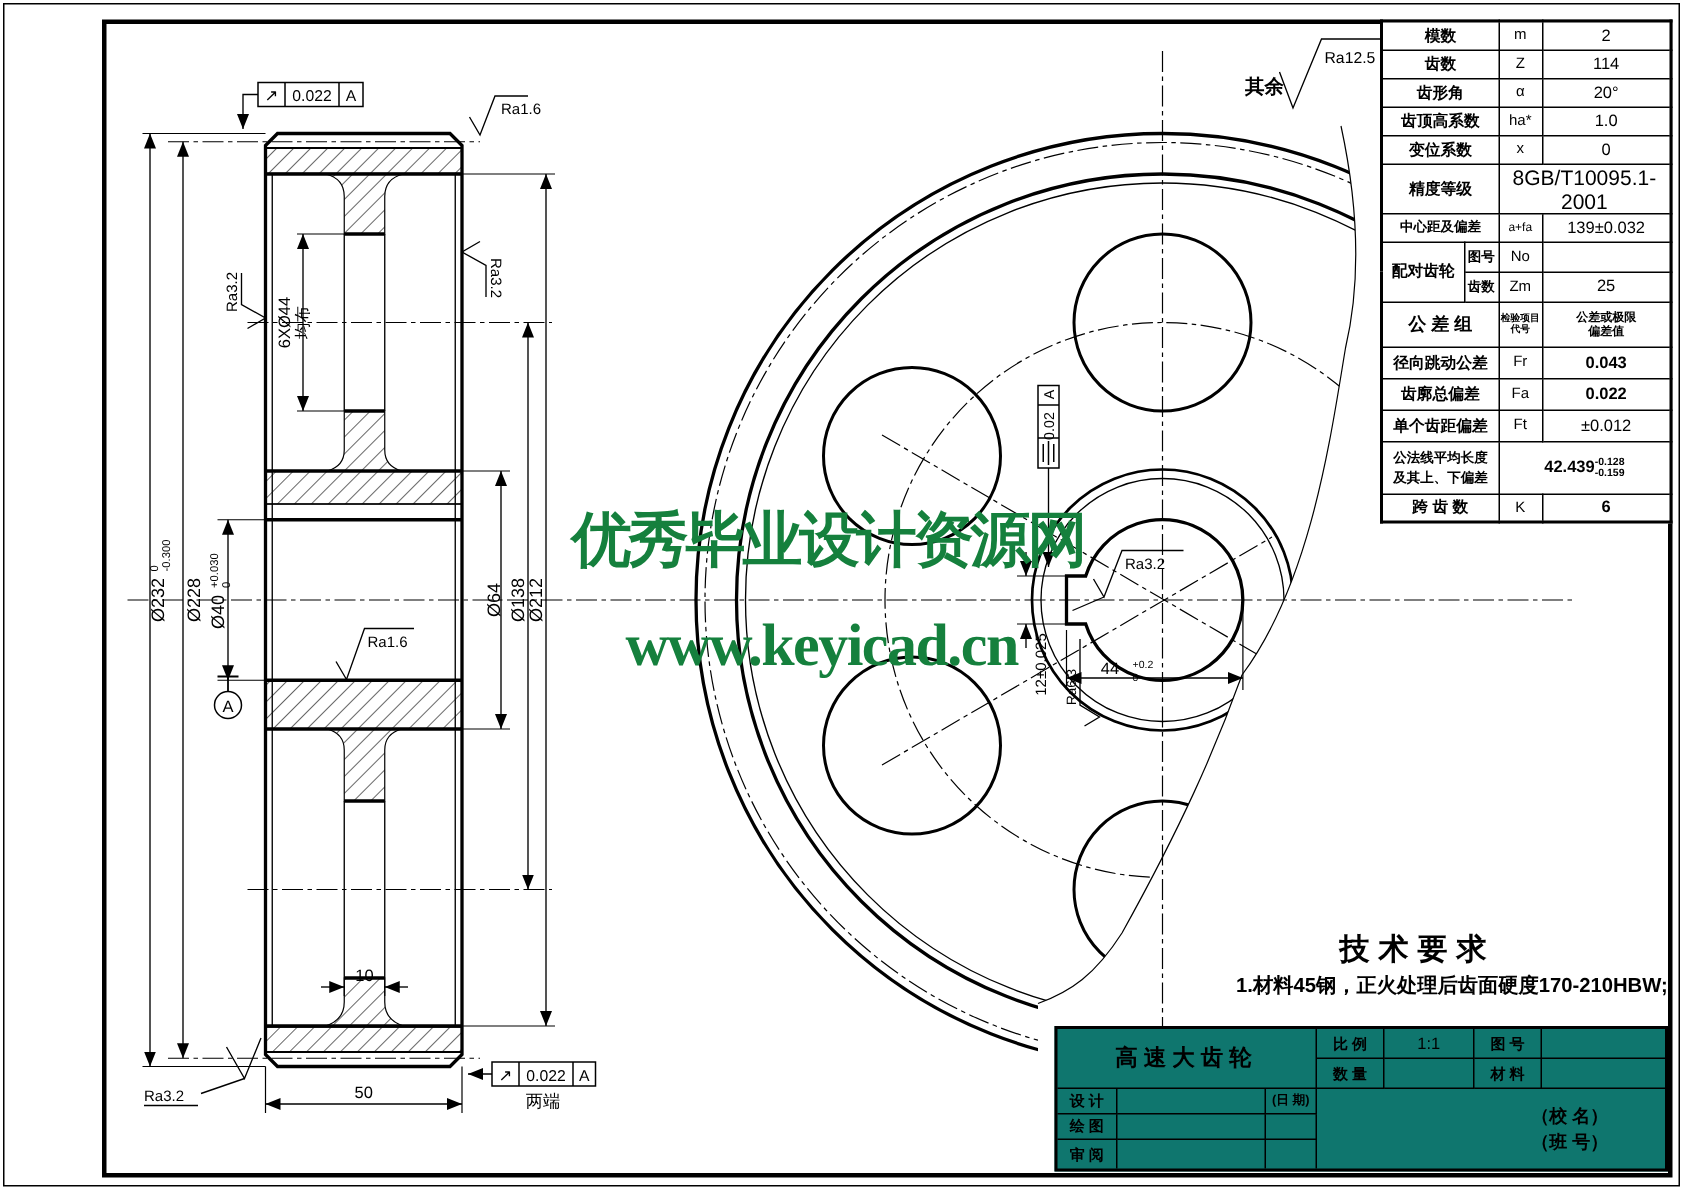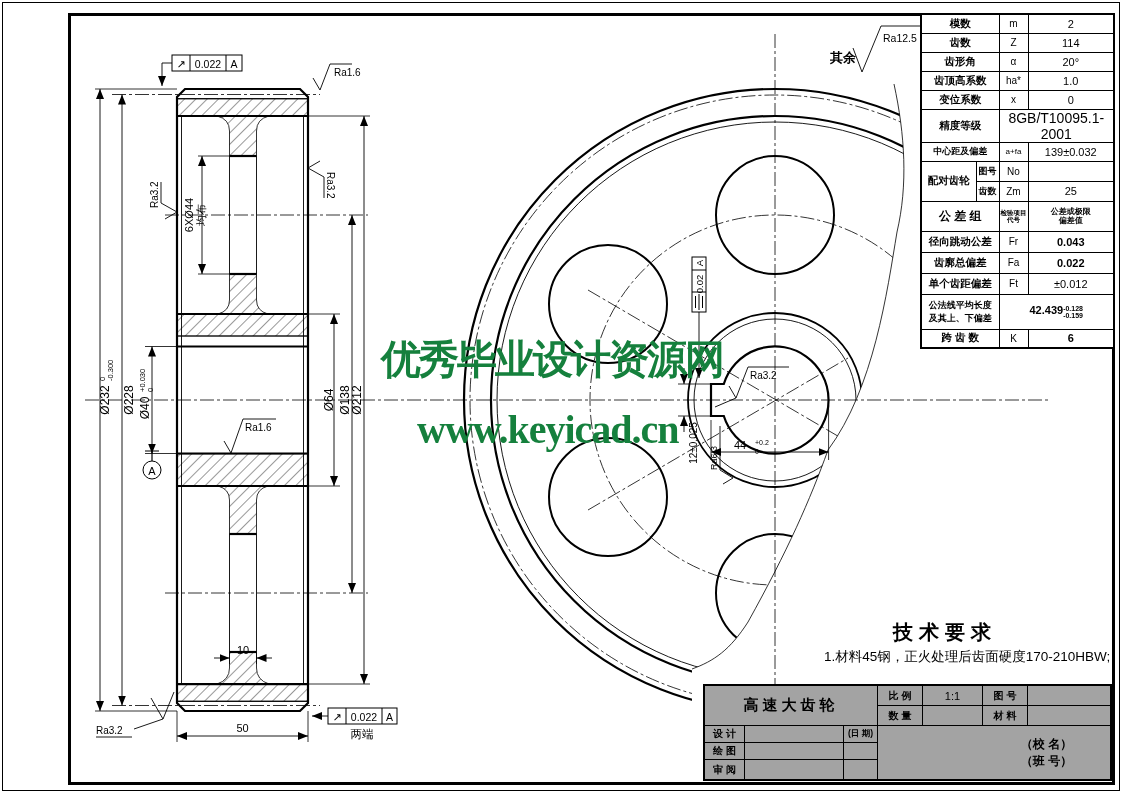--- a/index.html
+++ b/index.html
@@ -24,26 +24,26 @@
   .plbl-s{font-size:9px;font-weight:bold;}
   .pval{font-size:11px;}
   .psym{font-size:10px;}
   .tiny{font-size:6.5px;line-height:7px;font-weight:bold;}
   .small2{font-size:8px;line-height:9px;font-weight:bold;}
   .stk{display:inline-block;vertical-align:middle;text-align:left;font-size:7px;line-height:7px;}
 
   
   #techreq{left:824px;top:580px;width:292px;z-index:20;margin-top:39px;}
   #tr-title{font-size:20px;font-weight:bold;letter-spacing:6px;text-align:center;margin-right:50px;}
-  .tr-item{font-size:13.5px;font-weight:normal;line-height:21px;white-space:nowrap;}
+  .tr-item{font-size:13.5px;font-weight:bold;line-height:21px;white-space:nowrap;}
 
   
   #tblock{left:703px;top:684px;width:409px;height:97px;z-index:20;border:2px solid #000;box-sizing:border-box;
           display:grid;grid-template-columns:40px 99px 34px 45px 60px 45px auto;
-          grid-template-rows:20px 20px 17px 17px auto;background:#a3a3a3;}
+          grid-template-rows:20px 20px 17px 17px auto;background:#0f766e;}
   #tblock>div{border-right:1px solid #000;border-bottom:1px solid #000;
               display:flex;align-items:center;justify-content:center;overflow:hidden;}
   #tblock>div.nbr{border-right:none;}
   #tblock>div.nbb{border-bottom:none;}
   .tb-name{grid-column:1/4;grid-row:1/3;font-size:15px;font-weight:bold;letter-spacing:4px;}
   .tb-lbl{font-size:10px;font-weight:bold;}
   .tb-val{font-size:11px;}
   .tb-date{font-size:8.5px;font-weight:bold;}
   .tb-course{grid-column:4/6;grid-row:3/6;flex-direction:column;font-size:13px;font-weight:bold;letter-spacing:2px;}
   .tb-org{grid-column:6/8;grid-row:3/6;flex-direction:column;font-size:12px;font-weight:bold;text-align:center;}

